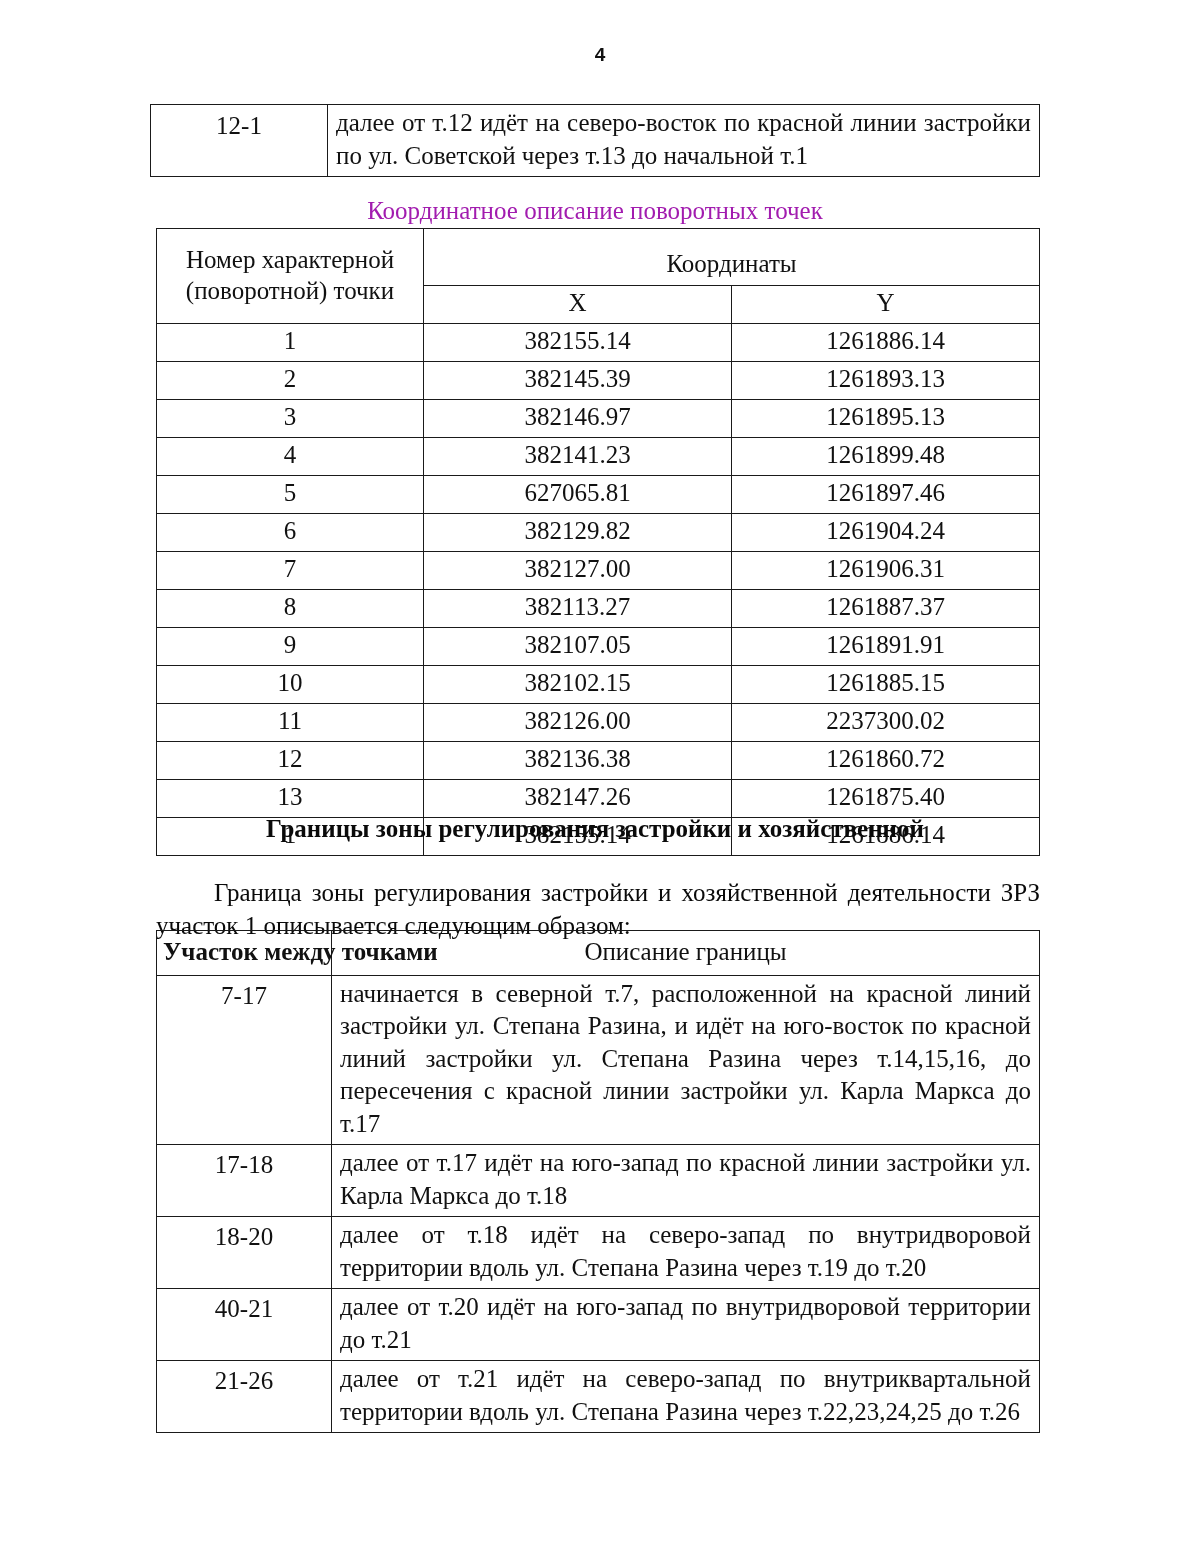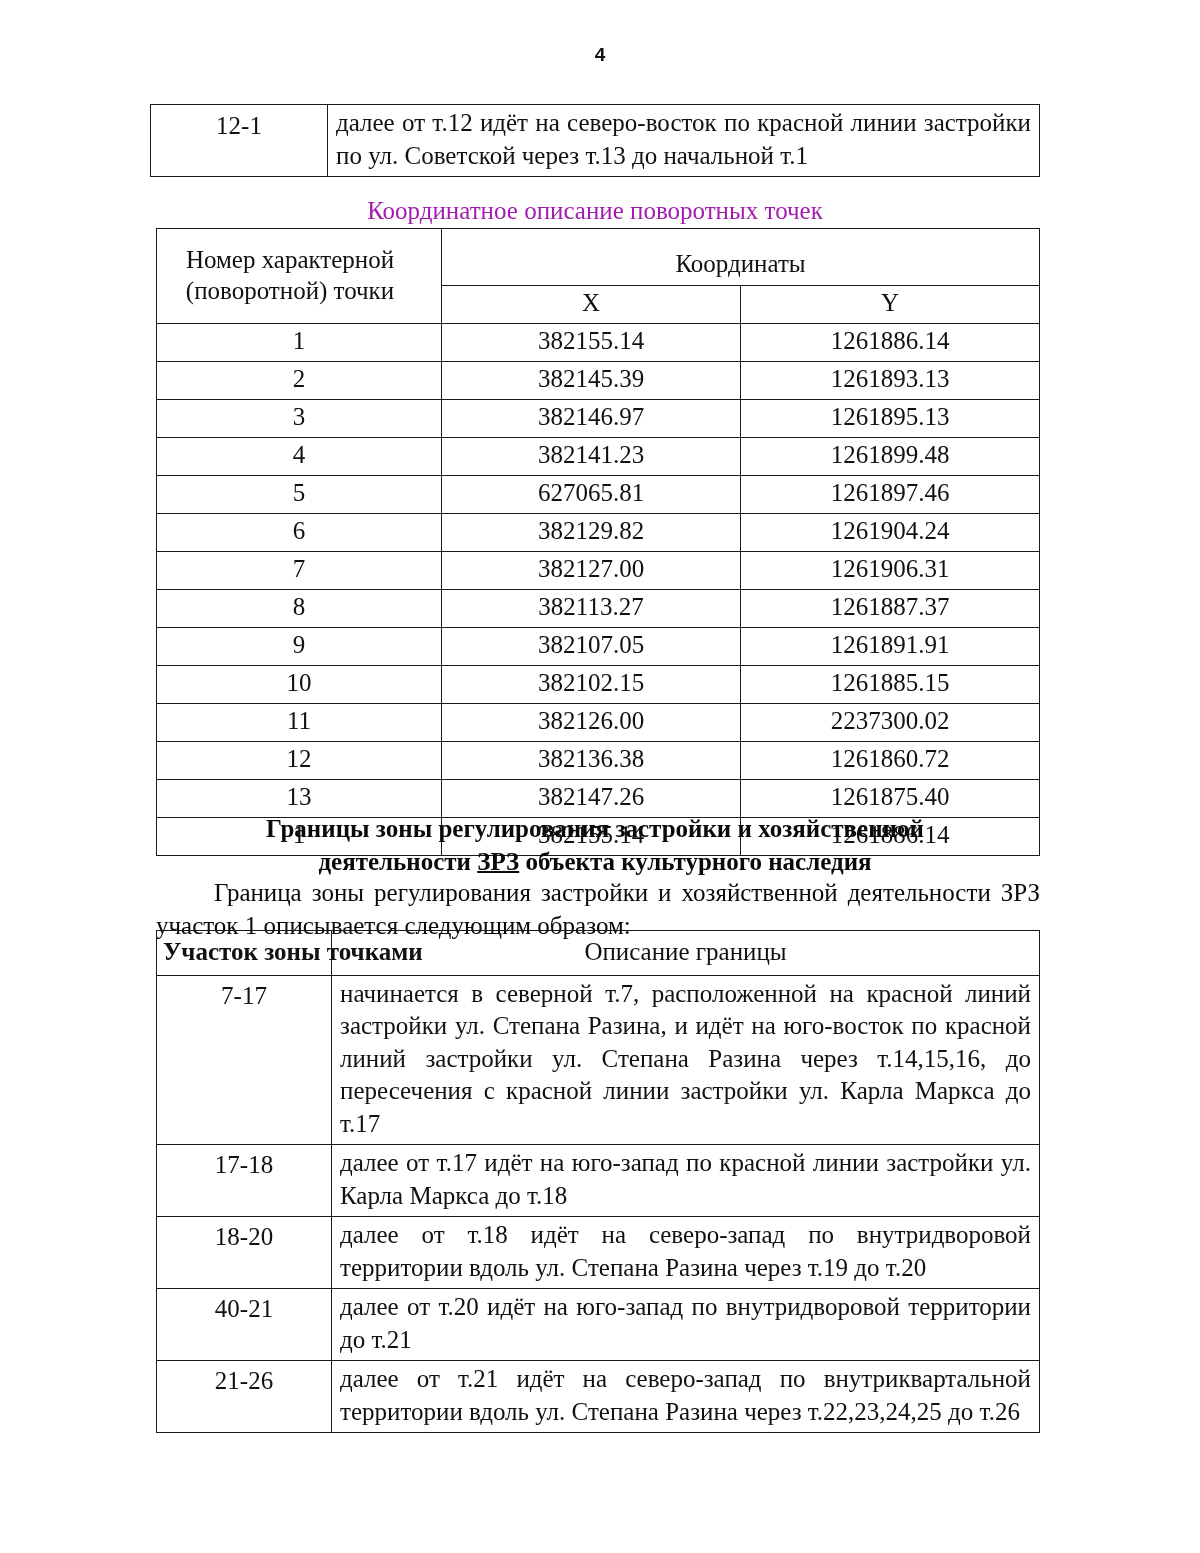--- a/index.html
+++ b/index.html
@@ -88,21 +88,21 @@
   }
   #table-coordinates td {
     text-align: center;
     vertical-align: middle;
     padding: 1px 4px 3px 4px;
     height: 33px;
   }
   #table-coordinates td.hdr-point {
     width: 254px;
     line-height: 1.26;
-    padding: 3px 24px 5px 6px;
+    padding: 3px 6px 5px 6px;
   }
   #table-coordinates td.hdr-coords { padding: 19px 6px 4px 6px; }
   #table-coordinates td.col-x { width: 316px; }
   #table-coordinates td.col-y { width: 314px; }
 
   
   .section-heading {
     position: absolute;
     left: 150px;
     top: 812px;
@@ -247,31 +247,30 @@
         <tr>
           <td>1</td>
           <td class="col-x">382155.14</td>
           <td class="col-y">1261886.14</td>
         </tr>
       </tbody>
   </table>
 
   <div class="section-heading">
     <div>Границы зоны регулирования застройки и хозяйственной</div>
-    <div><span>деятельности </span><u>ЗРЗ</u><span> объекта культурного наследия</span></div>
   </div>
 
   <div class="section-paragraph">Граница зоны регулирования застройки и хозяйственной деятельности ЗРЗ участок 1 описывается следующим образом:</div>
 
   <table class="doc-table" id="table-border-description">
     <tbody>
       <tr>
         <td class="num-cell hdr-section">
           <span>Участок</span>
-          <span>зоны</span>
+          <span>между</span>
           <span>точками</span>
         </td>
         <td class="hdr-desc">Описание границы</td>
       </tr>
     </tbody>
     <tbody id="border-description-rows">
         <tr>
           <td class="num-cell">7-17</td>
           <td class="desc-cell">начинается в северной т.7, расположенной на красной линий застройки ул. Степана Разина, и идёт на юго-восток по красной линий застройки ул. Степана Разина через т.14,15,16, до пересечения с красной линии застройки ул. Карла Маркса до т.17</td>
         </tr>

